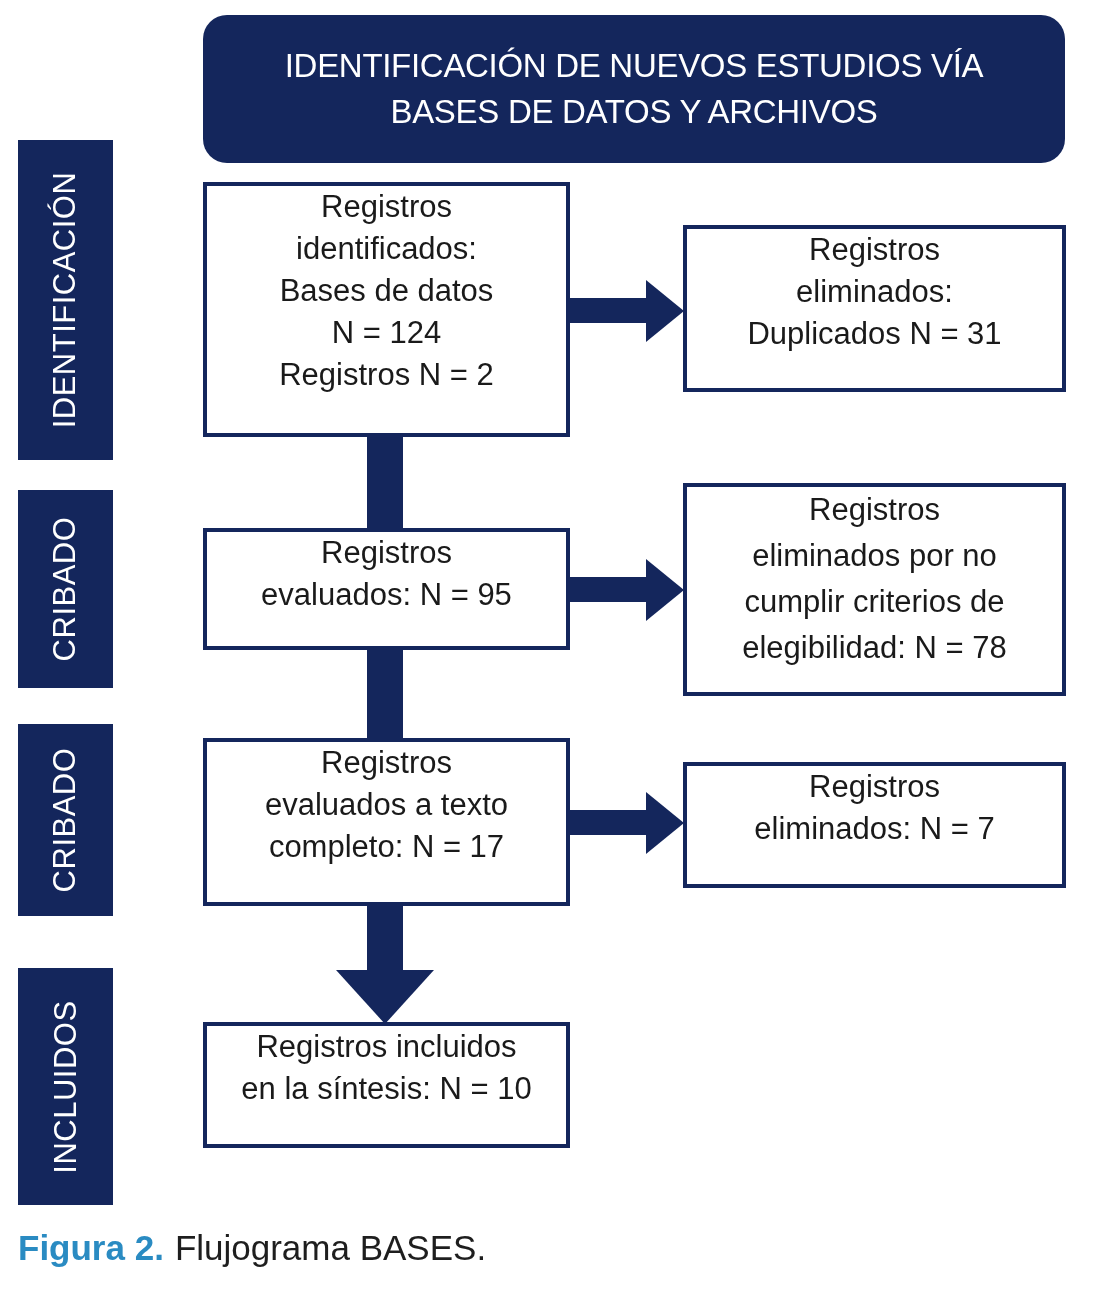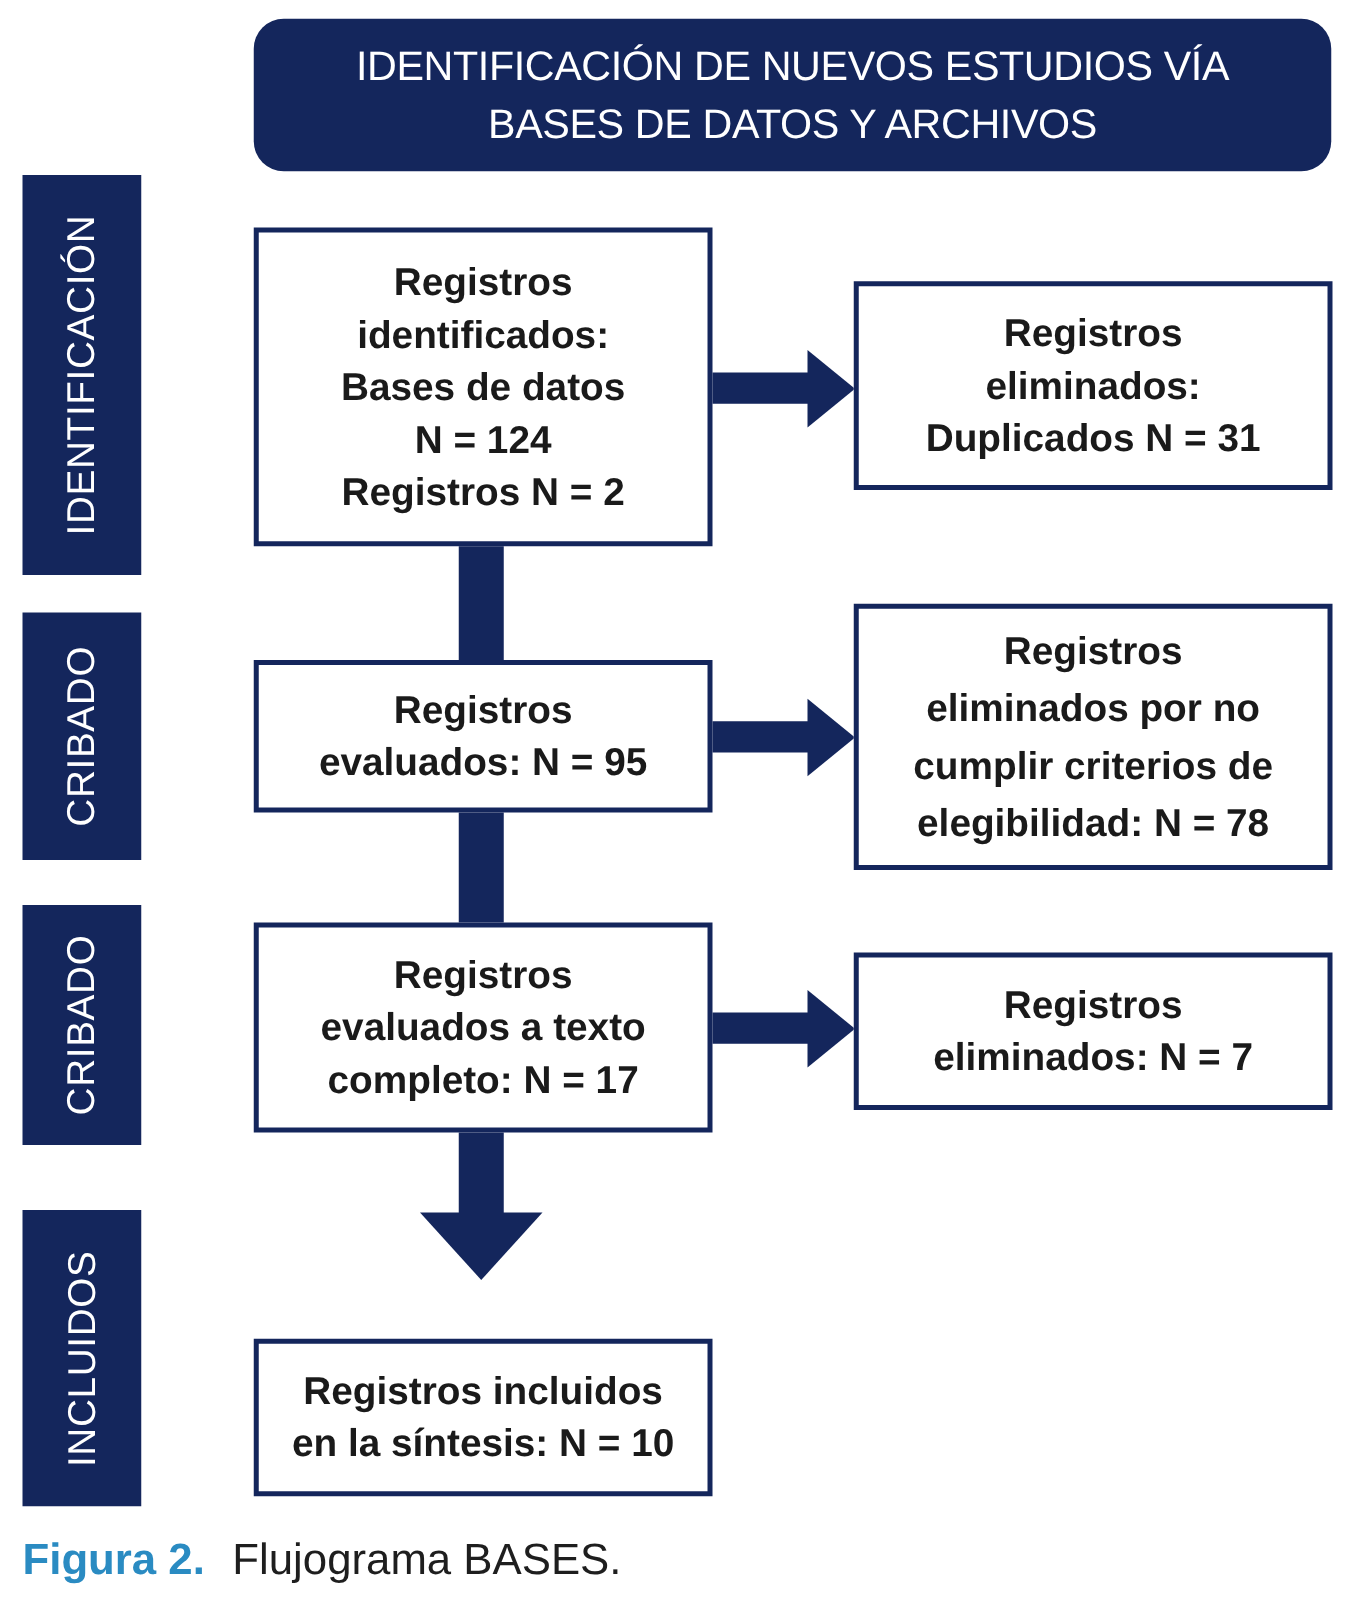--- a/index.html
+++ b/index.html
@@ -17,21 +17,21 @@
     position: relative;
     width: 1096px;
     height: 1291px;
     background: var(--background);
     overflow: hidden;
   }
   
   .banner {
     position: absolute;
     left: 203px; top: 15px;
-    width: 862px; height: 122px;
+    width: 862px; height: 148px;
     background: var(--navy);
     border-radius: 24px;
     display: flex; align-items: center; justify-content: center;
     text-align: center;
     color: var(--header-text);
     font-size: 33px;
     line-height: 1.38;
     padding: 0 40px;
     letter-spacing: -0.3px;
   }
@@ -51,34 +51,33 @@
   }
   .sl-identificacion { top: 140px; height: 320px; }
   .sl-cribado-1     { top: 490px; height: 198px; }
   .sl-cribado-2     { top: 724px; height: 192px; }
   .sl-incluidos     { top: 968px; height: 237px; }
   
   .box {
     position: absolute;
     background: #ffffff;
     border: 4px solid var(--navy);
-    display: flex; align-items: center; justify-content: center;
+    display: flex; justify-content: center;
     text-align: center;
     color: var(--box-text);
     font-size: 31px;
     line-height: 42px;
     white-space: pre-line;
     z-index: 2;
-    font-weight: bold;
   }
   .main-box { left: 203px; width: 367px; }
   .fb-identified { top: 182px;  height: 255px; }
   .fb-screened   { top: 528px;  height: 122px; }
   .fb-fulltext   { top: 738px;  height: 168px; }
-  .fb-included   { top: 1071px; height: 126px; }
+  .fb-included   { top: 1022px; height: 126px; }
   .side-box { left: 683px; width: 383px; }
   .sb-duplicates  { top: 225px; height: 167px; }
   .sb-eligibility { top: 483px; height: 213px; line-height: 46px; }
   .sb-removed     { top: 762px; height: 126px; }
   
   .vshaft {
     position: absolute;
     left: 367px; width: 36px;
     background: var(--navy);
     z-index: 1;
@@ -119,21 +118,21 @@
   
   .caption {
     position: absolute;
     left: 18px; top: 1228px;
     font-size: 35px;
     color: var(--caption-text);
   }
   .caption .figure-label {
     color: var(--caption-accent);
     font-weight: bold;
-    margin-right: 22px;
+    margin-right: 11px;
   }
 </style>
 </head>
 <body>
 
 <div class="canvas">
 
   <div class="banner">
     <span>IDENTIFICACIÓN DE NUEVOS ESTUDIOS VÍA BASES DE DATOS Y ARCHIVOS</span>
   </div>

